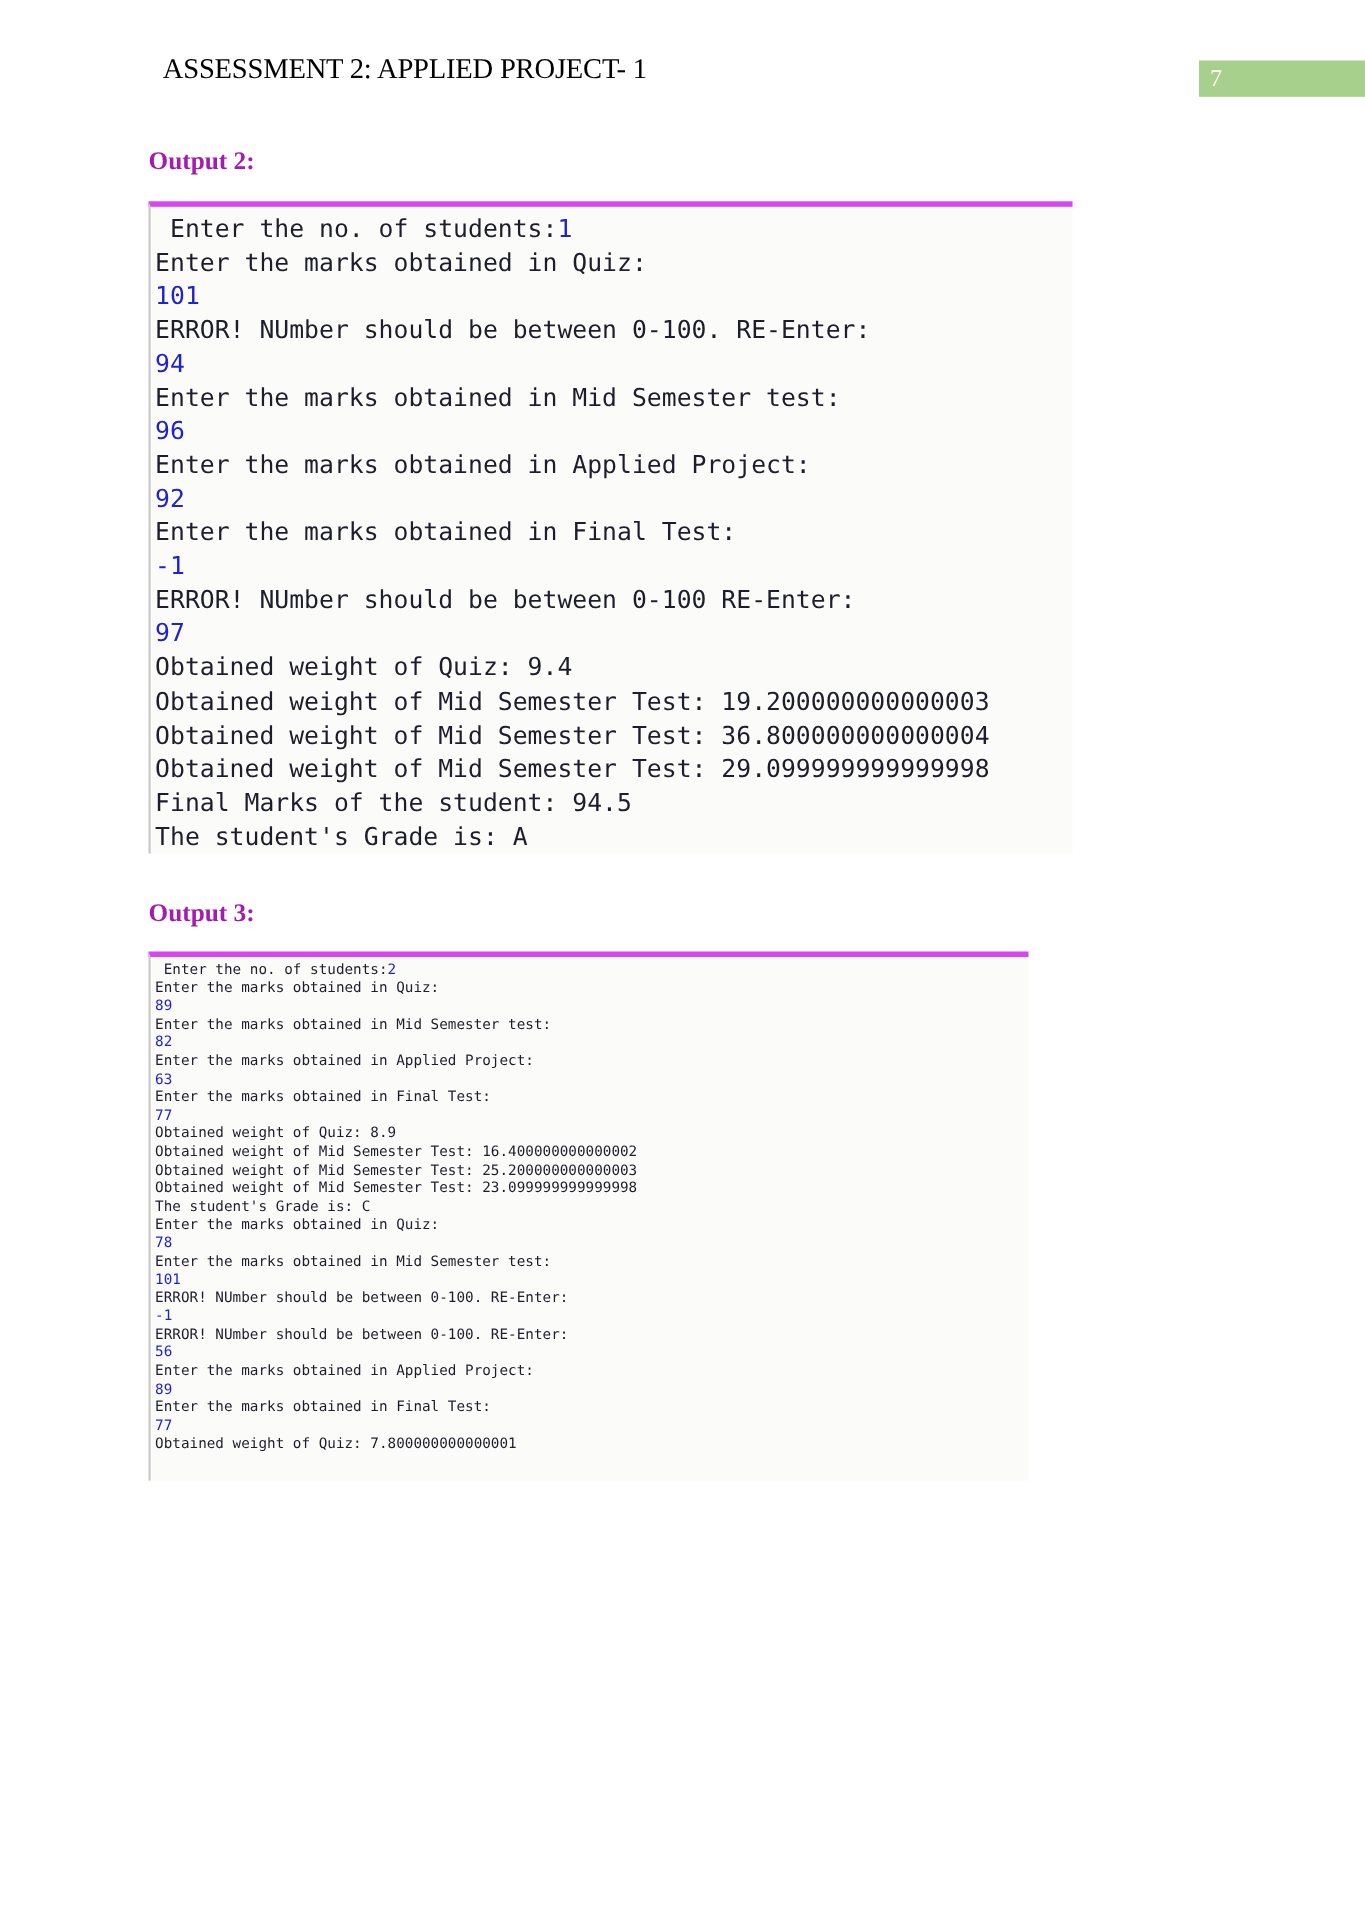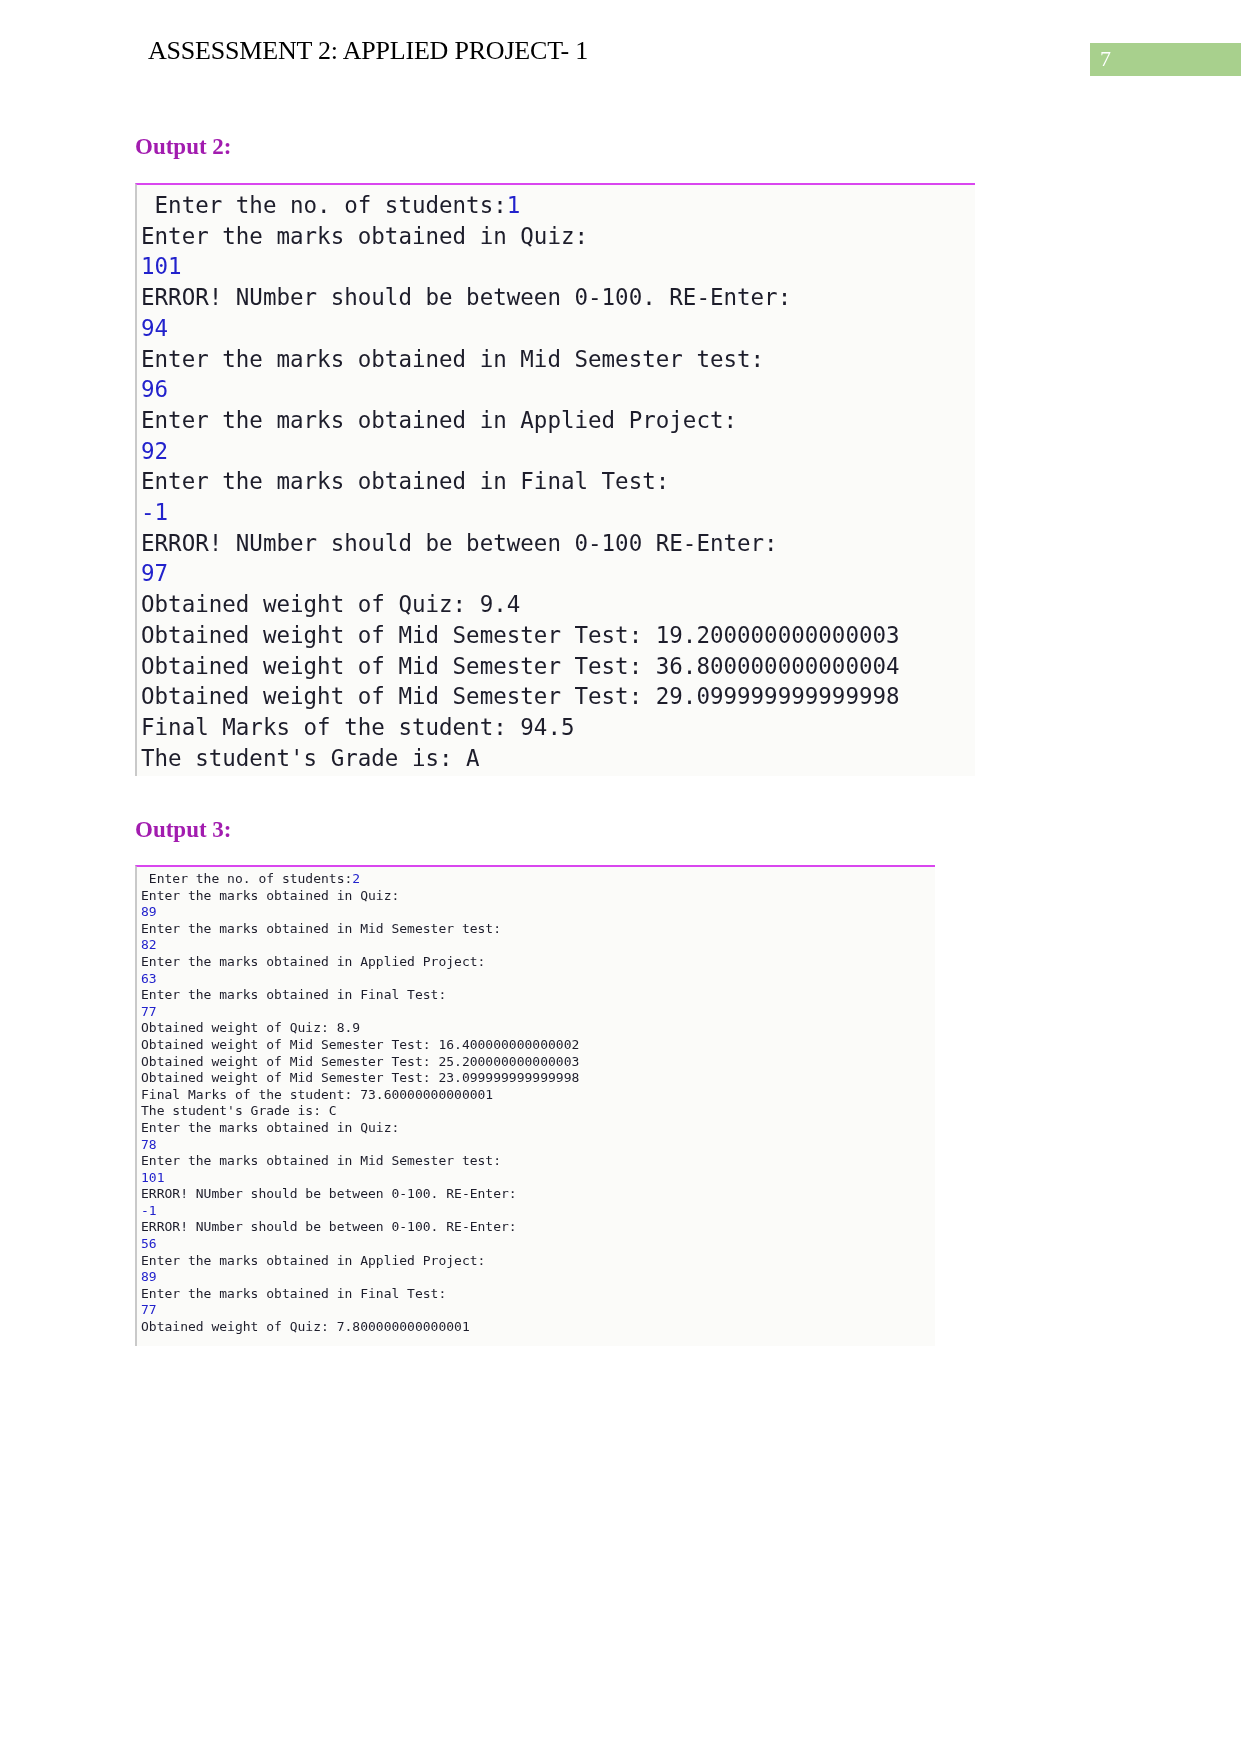--- a/index.html
+++ b/index.html
@@ -11,21 +11,21 @@
     width: 1241px;
     height: 1754px;
     position: relative;
     font-family: "Liberation Serif", serif;
     overflow: hidden;
   }
 
   
   #page-header {
     position: absolute;
-    top: 36px;
+    top: 48px;
     left: 0;
     width: 1231px;
     height: 42px;
   }
   #header-title {
     position: absolute;
     left: 148px;
     top: 0px;
     font-family: "Liberation Serif", serif;
     font-size: 26px;
@@ -61,21 +61,21 @@
     white-space: nowrap;
   }
   #heading-output2 { top: 134px; }
   #heading-output3 { top: 817px; }
 
   
   .console {
     position: absolute;
     background: #fbfbf9;
     border-left: 2px solid #c9c9c9;
-    border-top: 2px solid #d946ef;
+    border-top: 5px solid #d946ef;
     box-sizing: border-box;
     overflow: hidden;
     font-family: "DejaVu Sans Mono", "Liberation Mono", monospace;
     color: #1d1d2b;
   }
   #console-output2 {
     left: 135px;
     top: 183px;
     width: 840px;
     height: 593px;
@@ -142,21 +142,20 @@
     <div class="cline"><span>Enter the marks obtained in Mid Semester test:</span></div>
     <div class="cline"><span class="inp">82</span></div>
     <div class="cline"><span>Enter the marks obtained in Applied Project:</span></div>
     <div class="cline"><span class="inp">63</span></div>
     <div class="cline"><span>Enter the marks obtained in Final Test:</span></div>
     <div class="cline"><span class="inp">77</span></div>
     <div class="cline"><span>Obtained weight of Quiz: 8.9</span></div>
     <div class="cline"><span>Obtained weight of Mid Semester Test: 16.400000000000002</span></div>
     <div class="cline"><span>Obtained weight of Mid Semester Test: 25.200000000000003</span></div>
     <div class="cline"><span>Obtained weight of Mid Semester Test: 23.099999999999998</span></div>
-    <div class="cline"><span>Final Marks of the student: 73.60000000000001</span></div>
     <div class="cline"><span>The student's Grade is: C</span></div>
     <div class="cline"><span>Enter the marks obtained in Quiz:</span></div>
     <div class="cline"><span class="inp">78</span></div>
     <div class="cline"><span>Enter the marks obtained in Mid Semester test:</span></div>
     <div class="cline"><span class="inp">101</span></div>
     <div class="cline"><span>ERROR! NUmber should be between 0-100. RE-Enter:</span></div>
     <div class="cline"><span class="inp">-1</span></div>
     <div class="cline"><span>ERROR! NUmber should be between 0-100. RE-Enter:</span></div>
     <div class="cline"><span class="inp">56</span></div>
     <div class="cline"><span>Enter the marks obtained in Applied Project:</span></div>

